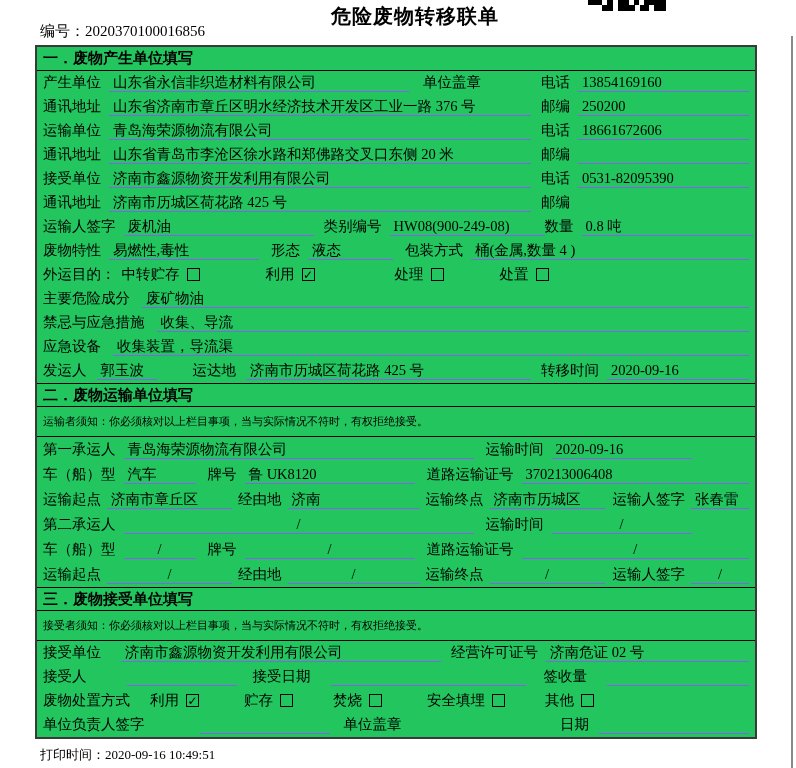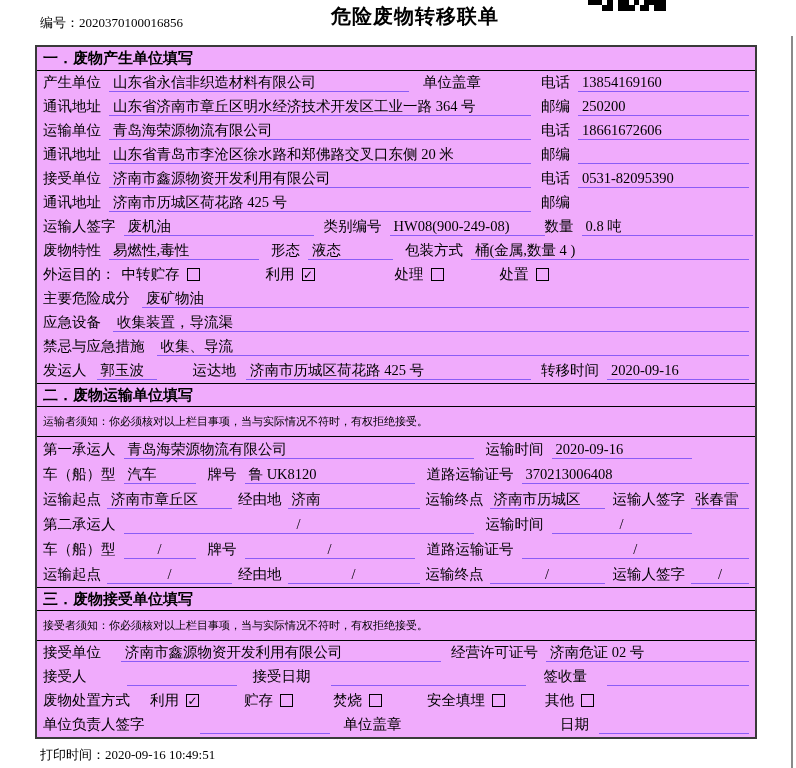--- a/index.html
+++ b/index.html
@@ -1,31 +1,31 @@
 <!DOCTYPE html>
 <html><head>
 <meta charset="utf-8">
 <style>
   * { margin:0; padding:0; box-sizing:border-box; }
   html,body { background:#fff; }
   .page {
     position:relative; width:796px; height:768px; background:#ffffff;
     font-family:"Liberation Serif","DejaVu Serif",serif; color:#000; overflow:hidden;
   }
-  .doc-number { position:absolute; top:14px; left:40px; font-size:13px; white-space:nowrap; }
+  .doc-number { position:absolute; top:22px; left:40px; font-size:15px; white-space:nowrap; }
   .doc-title {
     position:absolute; top:3px; left:331px; font-size:20px; font-weight:bold;
     font-family:"DejaVu Sans","Liberation Sans",sans-serif; letter-spacing:1px; white-space:nowrap;
   }
   .qr-frag { position:absolute; top:0; left:588px; }
   .scan-edge { position:absolute; top:36px; left:791px; width:2px; height:732px; background:#8a8a8a; }
 
   .form-table {
     position:absolute; top:45px; left:35px; width:722px;
-    border:2px solid #3a3a3a; background:#f0abfc;
+    border:2px solid #3a3a3a; background:#22c55e;
   }
   .sec-header {
     height:24px; line-height:22px; padding:0 6px; font-weight:bold; font-size:15px;
     font-family:"DejaVu Sans","Liberation Sans",sans-serif;
     border-bottom:1px solid #000;
   }
   .sec-header.not-first { border-top:1px solid #000; }
   .notice { height:30px; line-height:29px; padding:0 6px; font-size:11px; border-bottom:1px solid #000; white-space:nowrap; }
   .row { display:flex; align-items:flex-end; height:24px; padding:0 6px 3px 6px; font-size:14.5px; }
   .row.h25 { height:25px; }
@@ -88,21 +88,21 @@
       <span class="lbl ml14">单位盖章</span>
       <span class="spacer"></span>
       <span class="rgroup">
         <span class="lbl">电话</span>
         <span class="u">13854169160</span>
       </span>
     </div>
 
     <div class="row">
       <span class="lbl">通讯地址</span>
-      <span class="u uflex ml8">山东省济南市章丘区明水经济技术开发区工业一路 364 号</span>
+      <span class="u uflex ml8">山东省济南市章丘区明水经济技术开发区工业一路 376 号</span>
       <span class="rgroup ml10">
         <span class="lbl">邮编</span>
         <span class="u">250200</span>
       </span>
     </div>
 
     <div class="row">
       <span class="lbl">运输单位</span>
       <span class="u uflex ml8">青岛海荣源物流有限公司</span>
       <span class="rgroup ml10">
@@ -177,27 +177,27 @@
         <span class="cb"></span>
       </span>
     </div>
 
     <div class="row">
       <span class="lbl">主要危险成分</span>
       <span class="u uflex ml12">废矿物油</span>
     </div>
 
     <div class="row">
+      <span class="lbl">禁忌与应急措施</span>
+      <span class="u uflex ml12">收集、导流</span>
+    </div>
+
+    <div class="row">
       <span class="lbl">应急设备</span>
       <span class="u uflex ml12">收集装置，导流渠</span>
-    </div>
-
-    <div class="row">
-      <span class="lbl">禁忌与应急措施</span>
-      <span class="u uflex ml12">收集、导流</span>
     </div>
 
     <div class="row">
       <span class="lbl">发运人</span>
       <span class="u w60 ml10">郭玉波</span>
       <span class="lbl ml36">运达地</span>
       <span class="u uflex ml10">济南市历城区荷花路 425 号</span>
       <span class="rgroup ml10">
         <span class="lbl">转移时间</span>
         <span class="u">2020-09-16</span>

